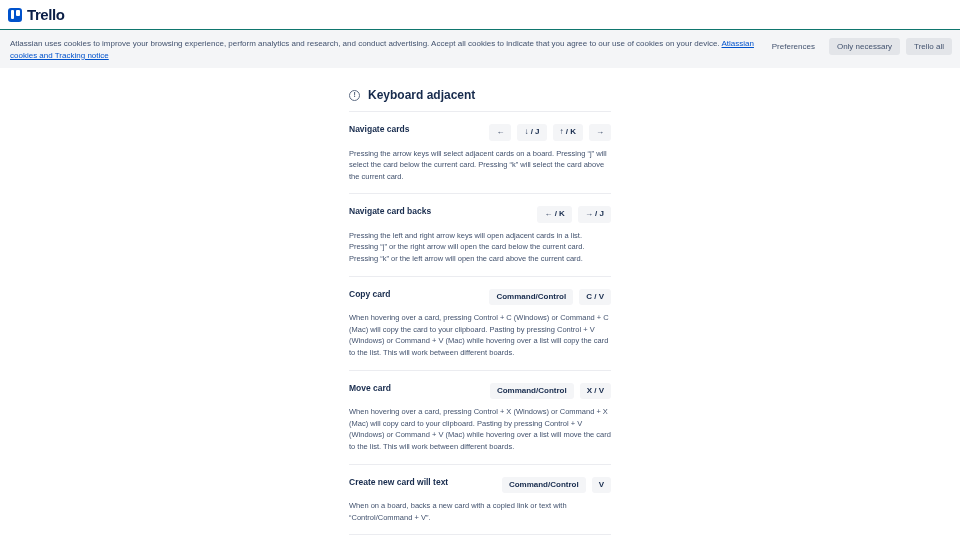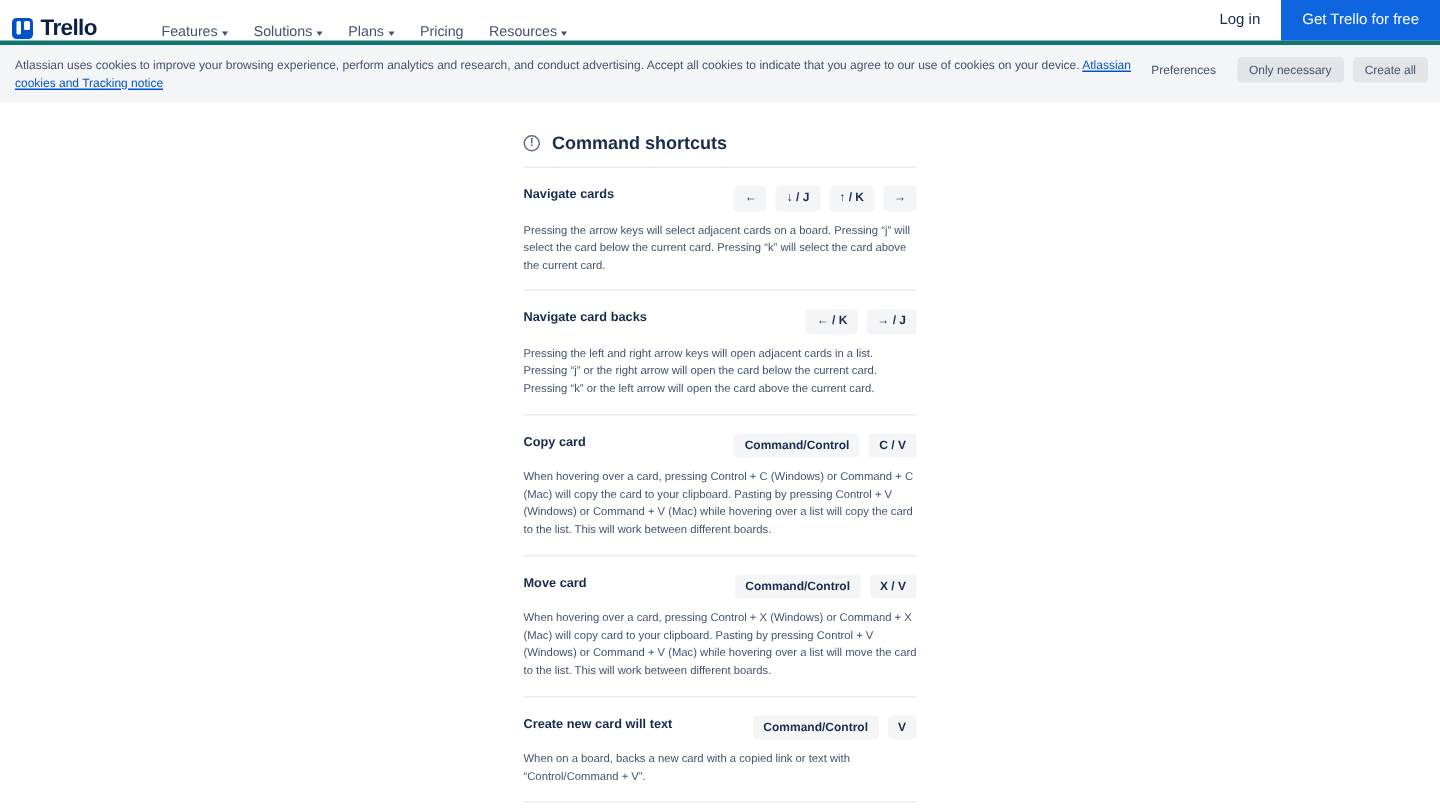--- a/index.html
+++ b/index.html
@@ -8,26 +8,25 @@
     background: #ffffff;
     font-family: "Liberation Sans", sans-serif;
     color: #172b4d;
     overflow: hidden;
   }
 
   
   .navbar {
     height: 30px;
     display: flex;
-    align-items: flex-end;
+    align-items: center;
     padding-left: 8px;
-    border-bottom: 3px solid #0f766e;
+    border-bottom: 1px solid #0f766e;
     background: #ffffff;
     position: relative;
-    gap: 23px;
   }
   .brand { display: flex; align-items: center; gap: 5px; margin-right: 20px; }
   .brand-mark {
     width: 14px; height: 14px;
     background: #0052cc;
     border-radius: 3px;
     position: relative;
     flex: none;
   }
   .brand-mark::before, .brand-mark::after {
@@ -143,66 +142,41 @@
   }
 </style>
 </head>
 <body>
 
 <div class="navbar">
   <div class="brand">
     <div class="brand-mark"></div>
     <div class="brand-text">Trello</div>
   </div>
-  <div class="nav-links" id="nav-links">
-      <div class="nav-link">
-        <span>Features</span>
-        <i class="caret"></i>
-      </div>
-      <div class="nav-link">
-        <span>Solutions</span>
-        <i class="caret"></i>
-      </div>
-      <div class="nav-link">
-        <span>Plans</span>
-        <i class="caret"></i>
-      </div>
-      <div class="nav-link">
-        <span>Pricing</span>
-      </div>
-      <div class="nav-link">
-        <span>Resources</span>
-        <i class="caret"></i>
-      </div>
-    </div>
-  <div class="nav-right">
-    <button class="login-btn">Log in</button>
-    <button class="cta-btn">Get Trello for free</button>
-  </div>
 </div>
 
 <div class="cookie-banner">
   <div class="cookie-text">
     <span>Atlassian uses cookies to improve your browsing experience, perform analytics and research, and conduct advertising. Accept all cookies to indicate that you agree to our use of cookies on your device. </span><a class="cookie-link">Atlassian cookies and Tracking notice</a>
   </div>
   <div class="cookie-actions" id="cookie-actions">
       <button class="cookie-btn plain">Preferences</button>
       <button class="cookie-btn filled">Only necessary</button>
-      <button class="cookie-btn filled">Create all</button>
+      <button class="cookie-btn filled">Trello all</button>
     </div>
 </div>
 
 <div class="page">
   <div class="content">
 
     <div class="page-head">
       <span class="info-icon">
         <span>!</span>
       </span>
-      <div class="page-title">Command shortcuts</div>
+      <div class="page-title">Keyboard adjacent</div>
     </div>
 
     <div id="shortcut-list">
         <div class="shortcut">
           <div class="shortcut-head">
             <div class="shortcut-name">Navigate cards</div>
             <div class="keys">
               <span class="key">←</span>
               <span class="key">↓ / J</span>
               <span class="key">↑ / K</span>

